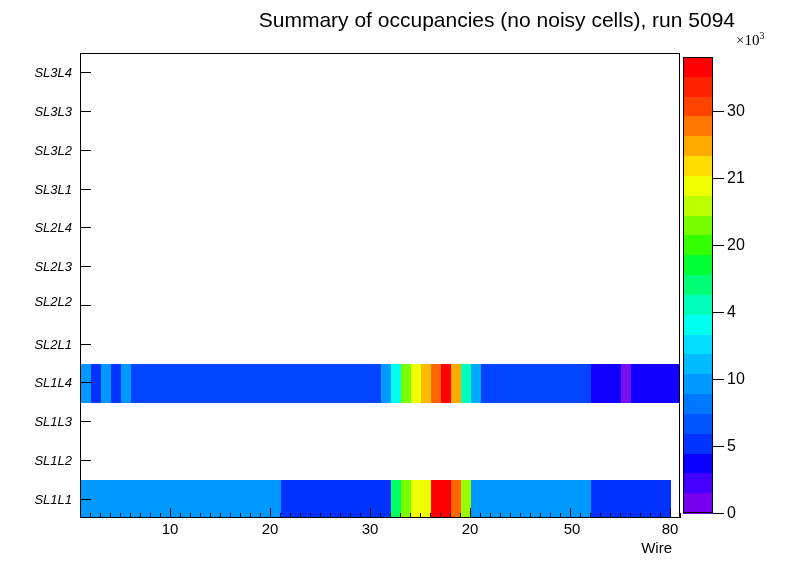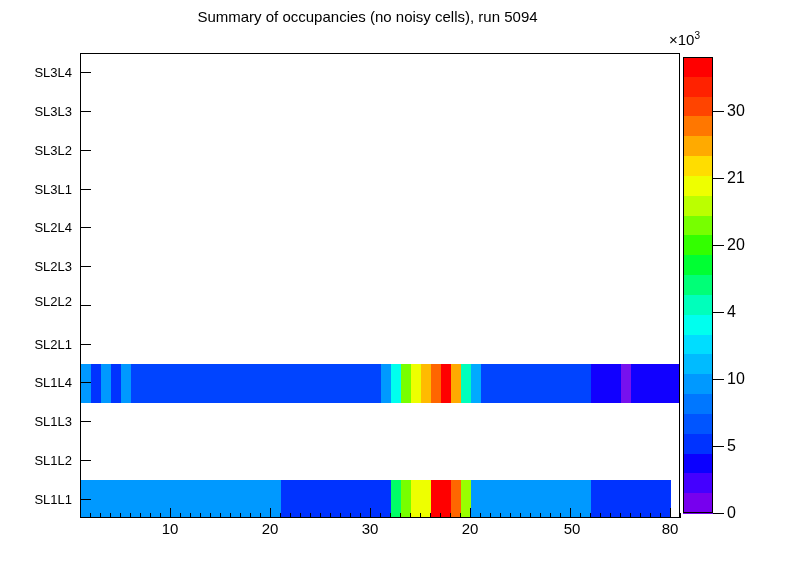--- a/index.html
+++ b/index.html
@@ -2,34 +2,34 @@
 <html><head>
 <meta charset="utf-8">
 <title>ROOT Histogram</title>
 <style>
   html,body{margin:0;padding:0;background:#ffffff;}
   body{width:796px;height:572px;position:relative;overflow:hidden;
        font-family:"Liberation Sans",sans-serif;color:#000;}
   #root-canvas{position:absolute;left:0;top:0;width:796px;height:572px;background:#fff;}
 
   #title{
-    position:absolute;left:0;top:8px;width:735px;text-align:center;
-    font-size:15px;letter-spacing:0px;color:#000;white-space:nowrap;
+    position:absolute;left:0;top:8px;width:735px;text-align:right;
+    font-size:21px;letter-spacing:0px;color:#000;white-space:nowrap;
   }
 
   
   #frame{
     position:absolute;left:80px;top:53px;width:600px;height:465px;
     border:1px solid #000;box-sizing:border-box;background:#fff;
   }
   #plot-area{position:absolute;left:0;top:0;width:100%;height:100%;overflow:hidden;}
 
   .hrow{position:absolute;left:0;width:100%;}
   .cell{position:absolute;top:0;height:100%;}
-  #ylabels{position:absolute;left:0;top:53px;width:78px;height:465px;}
+  #ylabels{position:absolute;left:0;top:53px;width:78px;height:465px;font-style:italic;}
   #ylabels .ylab{
     position:absolute;right:6px;font-size:13px;white-space:nowrap;
     transform:translateY(-50%);color:#000;
   }
 
   
   #xticks{position:absolute;left:80px;top:53px;width:600px;height:465px;}
   .xtick{position:absolute;bottom:0;width:1px;background:#000;}
   .xtick.major{height:10px;}
   .xtick.minor{height:5px;}
@@ -44,21 +44,21 @@
 
   
   #palette-wrap{position:absolute;left:683px;top:57px;width:30px;height:456px;}
   #palette{position:absolute;left:0;top:0;width:30px;height:456px;border:0;}
   .pband{position:absolute;left:0;width:100%;}
   #palette-frame{position:absolute;left:683px;top:57px;width:30px;height:456px;
     border:1px solid #000;box-sizing:border-box;pointer-events:none;}
   #palette-axis{position:absolute;left:713px;top:57px;width:80px;height:456px;}
   .ptick{position:absolute;left:0;width:11px;height:1px;background:#000;}
   .plab{position:absolute;left:14px;font-size:16px;white-space:nowrap;transform:translateY(-50%);}
-  #pexp{position:absolute;left:669px;top:30px;font-size:15px;white-space:nowrap;}
+  #pexp{position:absolute;left:736px;top:30px;font-size:15px;white-space:nowrap;font-family:Liberation Serif, serif;}
   #pexp sup{font-size:10px;vertical-align:super;}
 </style>
 </head>
 <body>
 
 <div id="root-canvas">
 
   <div id="title">Summary of occupancies (no noisy cells), run 5094</div>
 
   <div id="ylabels">
@@ -179,20 +179,21 @@
       <div class="xtick minor" style="left: 600px;"></div>
     </div>
   <div id="xlabels">
       <div class="xlab" style="left: 170px;">10</div>
       <div class="xlab" style="left: 270px;">20</div>
       <div class="xlab" style="left: 370px;">30</div>
       <div class="xlab" style="left: 470px;">20</div>
       <div class="xlab" style="left: 572px;">50</div>
       <div class="xlab" style="left: 670px;">80</div>
     </div>
+  <div id="xtitle">Wire</div>
 
   <div id="pexp"><span>×10</span><sup>3</sup></div>
   <div id="palette-wrap">
     <div id="palette">
         <div class="pband" style="top: 0px; height: 20.4261px; background: rgb(255, 0, 0);"></div>
         <div class="pband" style="top: 19.8261px; height: 20.4261px; background: rgb(255, 34, 0);"></div>
         <div class="pband" style="top: 39.6522px; height: 20.4261px; background: rgb(255, 68, 0);"></div>
         <div class="pband" style="top: 59.4783px; height: 20.4261px; background: rgb(255, 119, 0);"></div>
         <div class="pband" style="top: 79.3043px; height: 20.4261px; background: rgb(255, 170, 0);"></div>
         <div class="pband" style="top: 99.1304px; height: 20.4261px; background: rgb(255, 221, 0);"></div>

